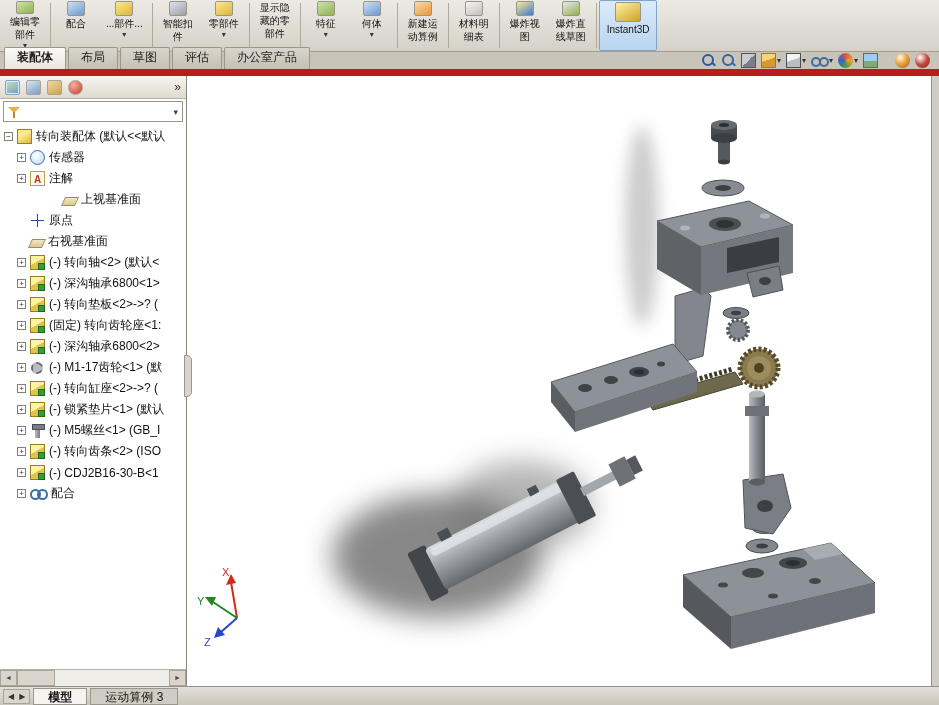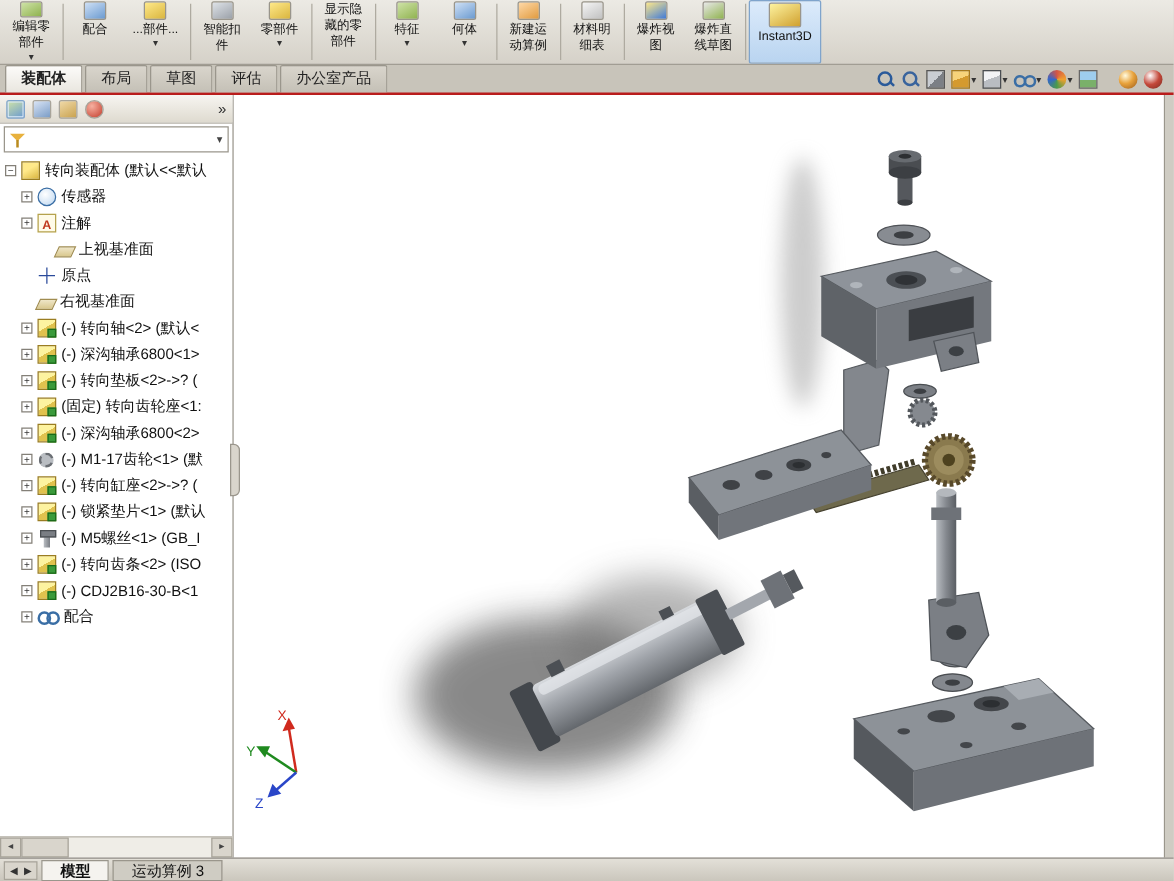--- a/index.html
+++ b/index.html
@@ -23,21 +23,21 @@
   .ric-component{background:linear-gradient(150deg,#ffe98a,#d9b53e);}
   .ric-features{background:linear-gradient(150deg,#cfe3a8,#8fb24e);}
   .ric-reference-geometry{background:linear-gradient(150deg,#cfe0f5,#6a9ad0);}
   .ric-new-motion-study{background:linear-gradient(150deg,#ffd9a8,#e09a3e);}
   .ric-bill-of-materials{background:linear-gradient(150deg,#f5f5f5,#c0c0c0);}
   .ric-exploded-view{background:linear-gradient(150deg,#ffe98a,#3e79d9);}
   .ric-explode-line-sketch{background:linear-gradient(150deg,#e8e8e8,#8fb24e);}
   .ric-instant3d{background:linear-gradient(150deg,#fdf3a0,#d0a02e);width:26px;height:20px;}
 
   
-  .tabstrip{position:absolute;left:0;top:52px;width:100%;height:24px;background:#c8c4ba;border-bottom:2px solid #b91c1c;display:flex;align-items:flex-end;padding:0 4px;}
+  .tabstrip{position:absolute;left:0;top:52px;width:100%;height:24px;background:#c8c4ba;border-bottom:7px solid #b91c1c;display:flex;align-items:flex-end;padding:0 4px;}
   .ctabs{display:flex;align-items:flex-end;height:100%;}
   .ctab{height:22px;line-height:18px;padding:0 12px;font-size:12px;border:1px solid #9a968c;border-bottom:none;background:linear-gradient(#d9d5cc,#c4c0b6);margin-right:2px;color:#222;border-radius:2px 2px 0 0;white-space:nowrap;}
   .ctab.active{background:linear-gradient(#fcfbf9,#e9e6df);font-weight:bold;height:22px;}
   .view-toolbar{margin-left:auto;display:flex;align-items:center;height:100%;gap:3px;padding-right:4px;}
   .hbtn{display:flex;align-items:center;padding:1px 1px;}
   .hbtn.gap{margin-left:12px;}
   .harrow{font-size:8px;color:#333;margin-left:1px;}
   .hicon{display:inline-block;width:15px;height:15px;position:relative;}
   .h-zoom-fit::before,.h-zoom-area::before{content:'';position:absolute;left:1px;top:1px;width:8px;height:8px;border:2px solid #2a5a9a;border-radius:50%;}
   .h-zoom-fit::after,.h-zoom-area::after{content:'';position:absolute;left:10px;top:10px;width:5px;height:2px;background:#2a5a9a;transform:rotate(45deg);}
@@ -258,21 +258,21 @@
           <div class="trow" style="padding-left: 17px;">
             <span class="texp">+</span>
             <span class="ticon t-sensors"></span>
             <span class="tlabel">传感器</span>
           </div>
           <div class="trow" style="padding-left: 17px;">
             <span class="texp">+</span>
             <span class="ticon t-annotations"></span>
             <span class="tlabel">注解</span>
           </div>
-          <div class="trow" style="padding-left: 32px;">
+          <div class="trow" style="padding-left: 17px; margin-left: 33px;">
             <span class="texp none"></span>
             <span class="ticon t-plane"></span>
             <span class="tlabel">上视基准面</span>
           </div>
           <div class="trow" style="padding-left: 17px;">
             <span class="texp none"></span>
             <span class="ticon t-origin"></span>
             <span class="tlabel">原点</span>
           </div>
           <div class="trow" style="padding-left: 17px;">

